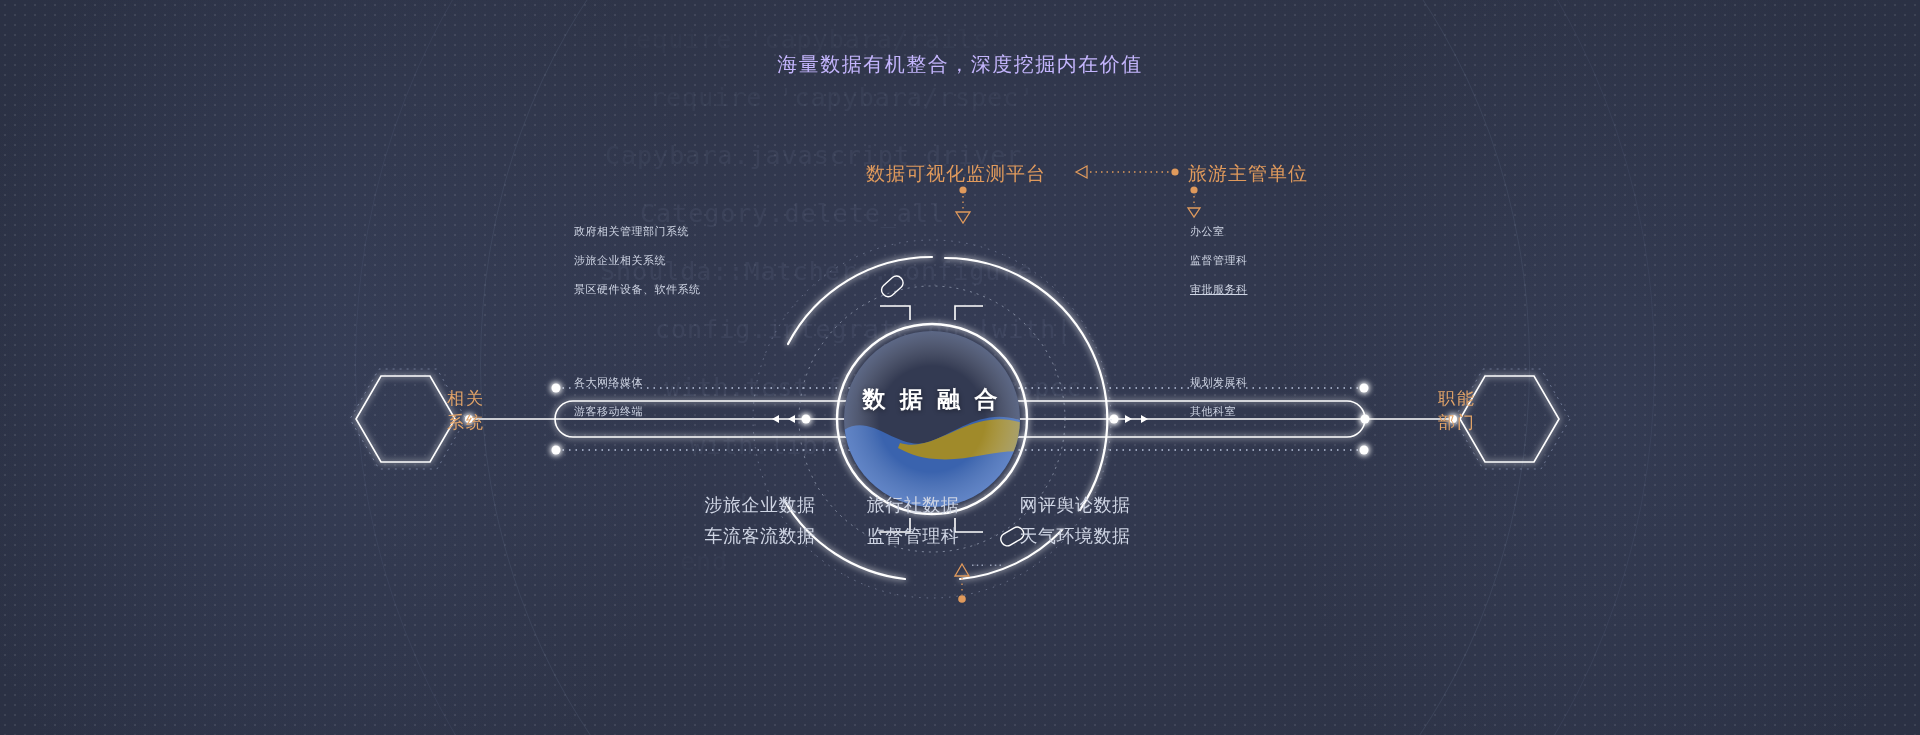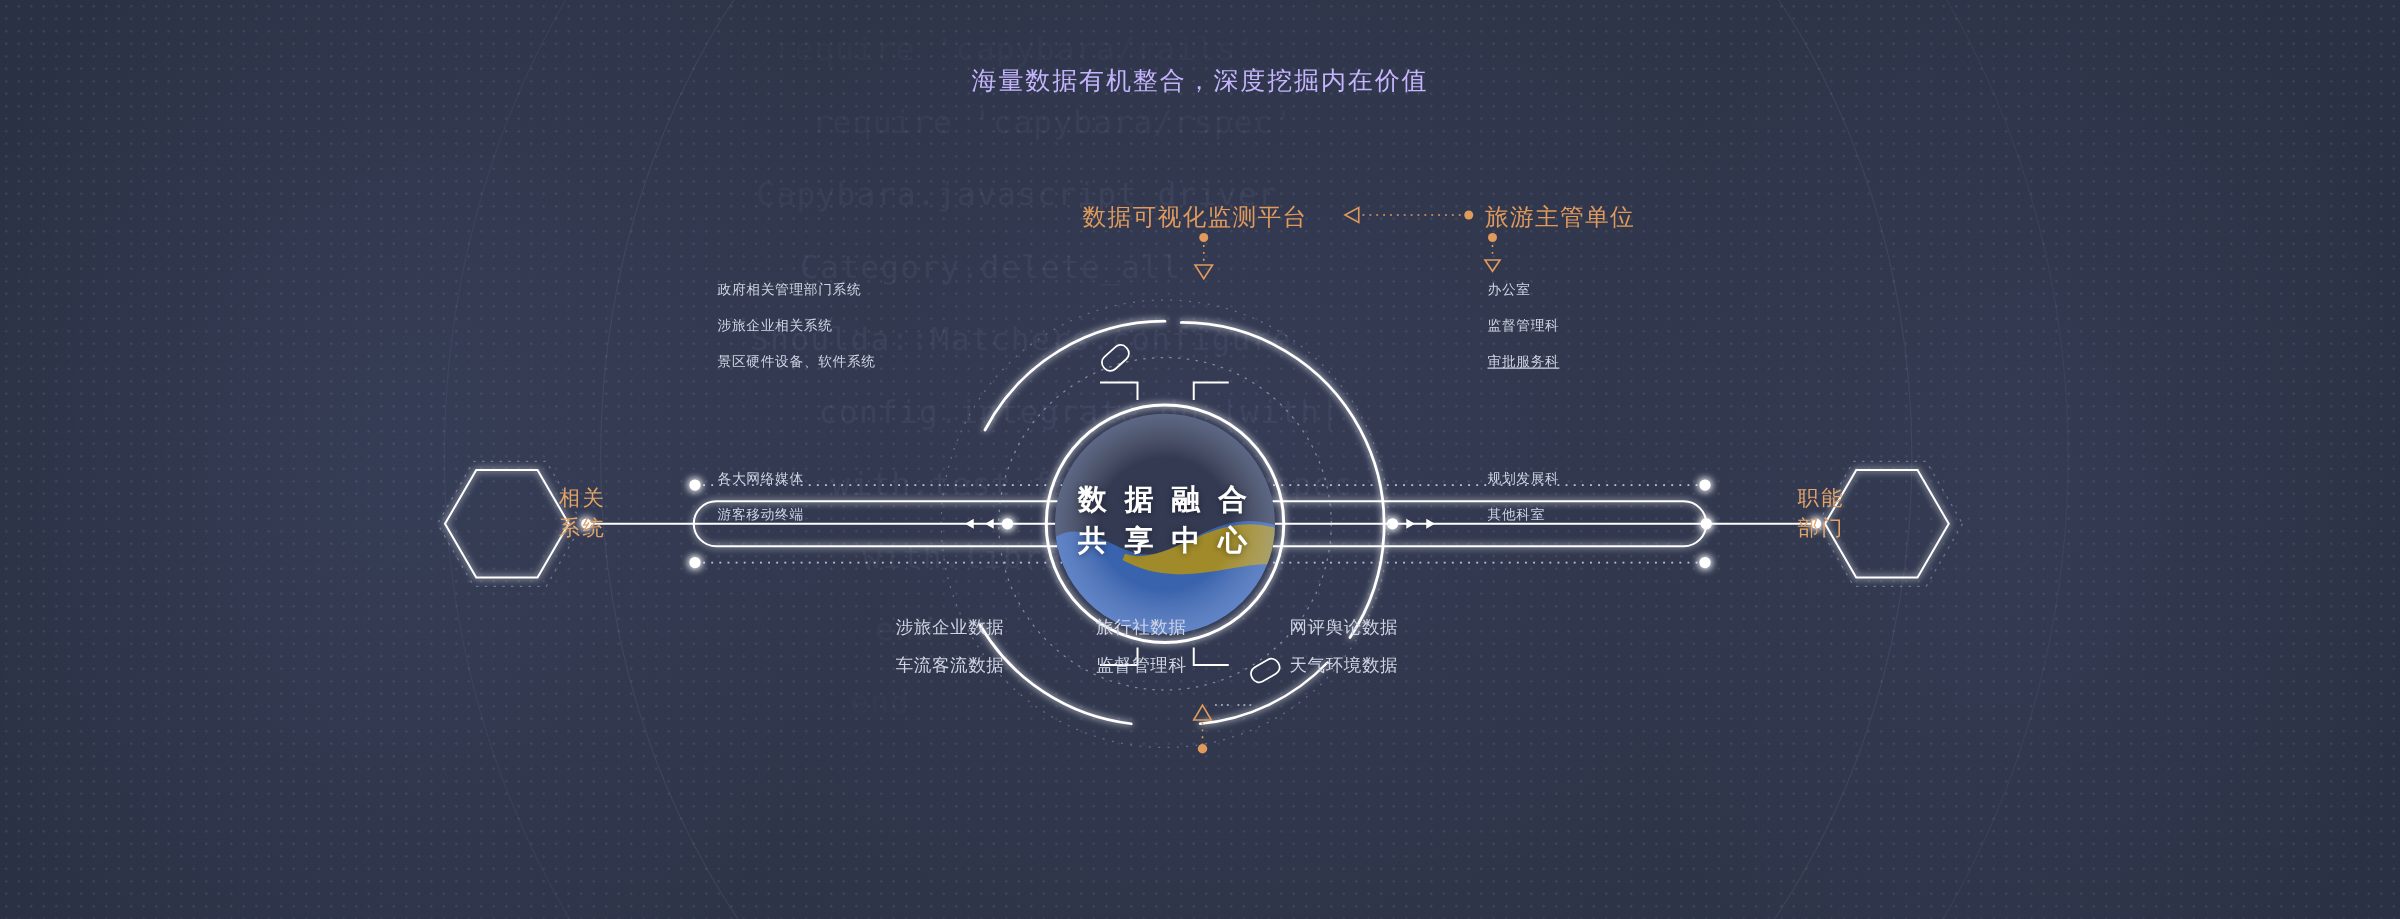--- a/index.html
+++ b/index.html
@@ -75,21 +75,21 @@
   #lcol-c{ left:574px; top:282px; }
   #lcol-d{ left:574px; top:375px; }
   #lcol-e{ left:574px; top:404px; }
 
   #rcol-a{ left:1190px; top:224px; }
   #rcol-b{ left:1190px; top:253px; }
   #rcol-c{ left:1190px; top:282px;text-decoration:underline; }
   #rcol-d{ left:1190px; top:375px; }
   #rcol-e{ left:1190px; top:404px; }
 
-  .botcell{ font-size:14px; color:#cfd5e4; letter-spacing:.5px; text-align:center; width:150px; }
+  .botcell{ font-size:18px; color:#cfd5e4; letter-spacing:.5px; text-align:center; width:150px; }
   #b-r1c1{ left:685px; top:493px; }
   #b-r1c2{ left:838px; top:493px; }
   #b-r1c3{ left:1000px; top:493px; }
   #b-r2c1{ left:685px; top:524px; }
   #b-r2c2{ left:838px; top:524px; }
   #b-r2c3{ left:1000px; top:524px; }
   #b-ellipsis{ left:913px; top:552px; width:150px; font-size:15px; color:#99a1b8; letter-spacing:3px; }
 
   .hexlabel{
     position:absolute; z-index:9; text-align:center; width:120px;
@@ -282,14 +282,13 @@
   <div>相关</div>
   <div>系统</div>
 </div>
 <div class="hexlabel" id="hexl-right">
   <div>职能</div>
   <div>部门</div>
 </div>
 
 <div id="core-text">
   <div>数 据 融 合</div>
-  <div>共 享 中 心</div>
 </div>
 
 </body></html>

